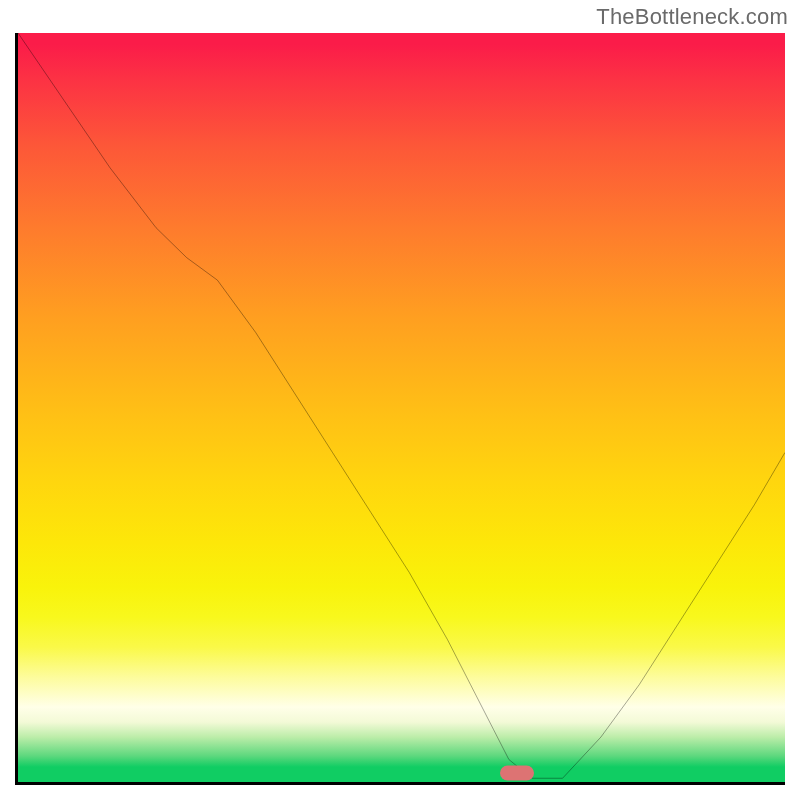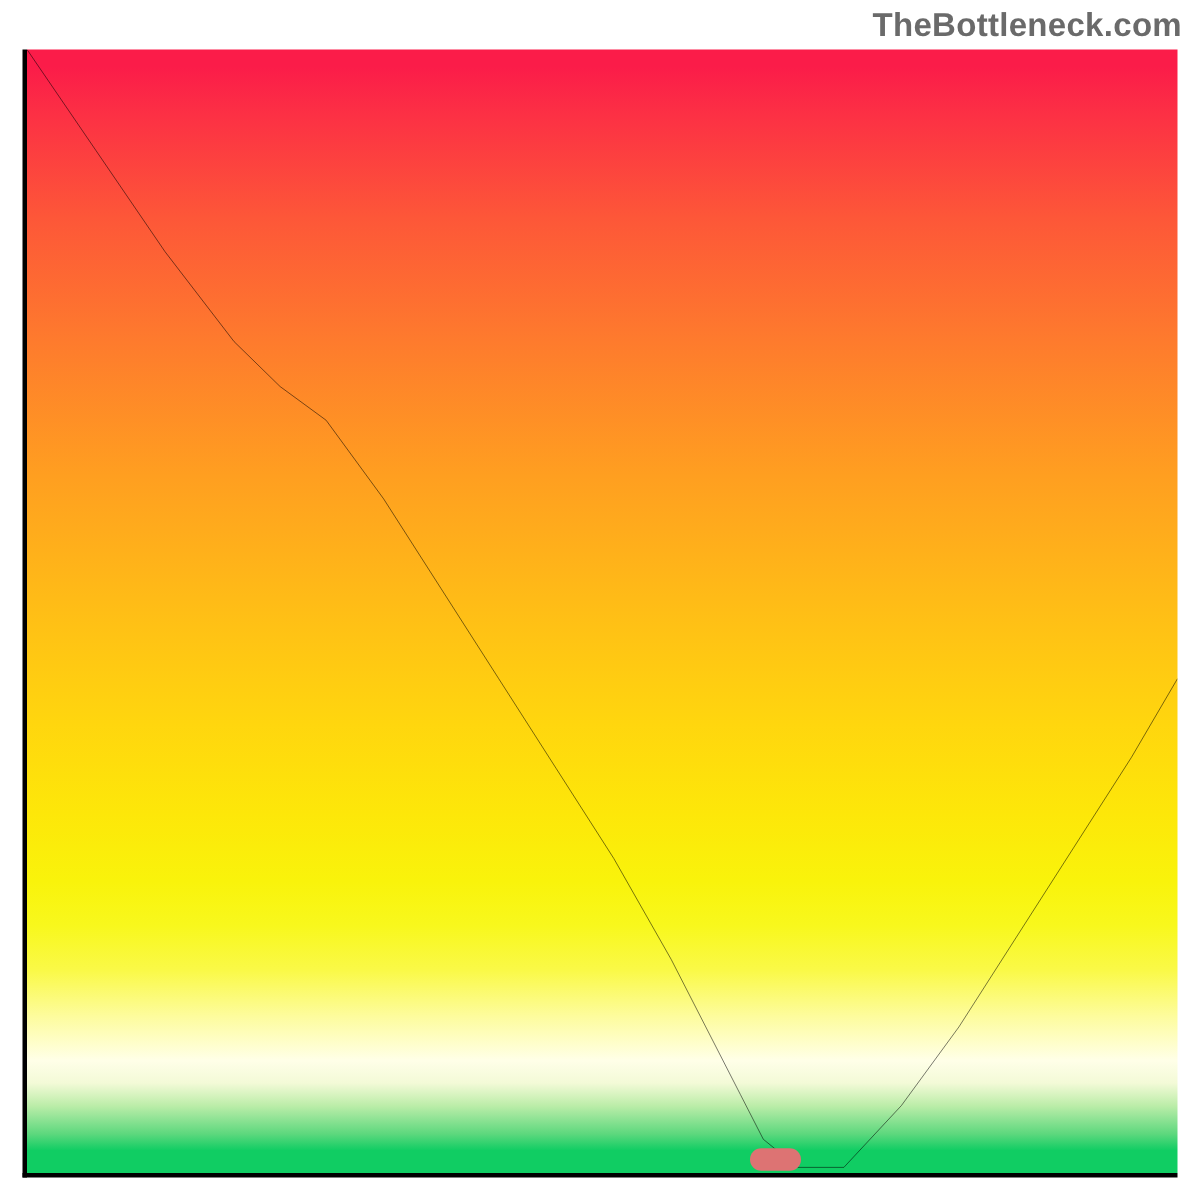--- a/index.html
+++ b/index.html
@@ -14,21 +14,21 @@
   .chart-wrap {
     position: relative;
     width: 800px;
     height: 800px;
   }
   .watermark {
     position: absolute;
     top: 4px;
     right: 12px;
     font-size: 22px;
-    font-weight: 700;
+    font-weight: 400;
     color: #6a6a6a;
     letter-spacing: 0.2px;
     z-index: 10;
   }
   .plot-frame {
     position: absolute;
     left: 15px;
     top: 33px;
     width: 770px;
     height: 752px;

